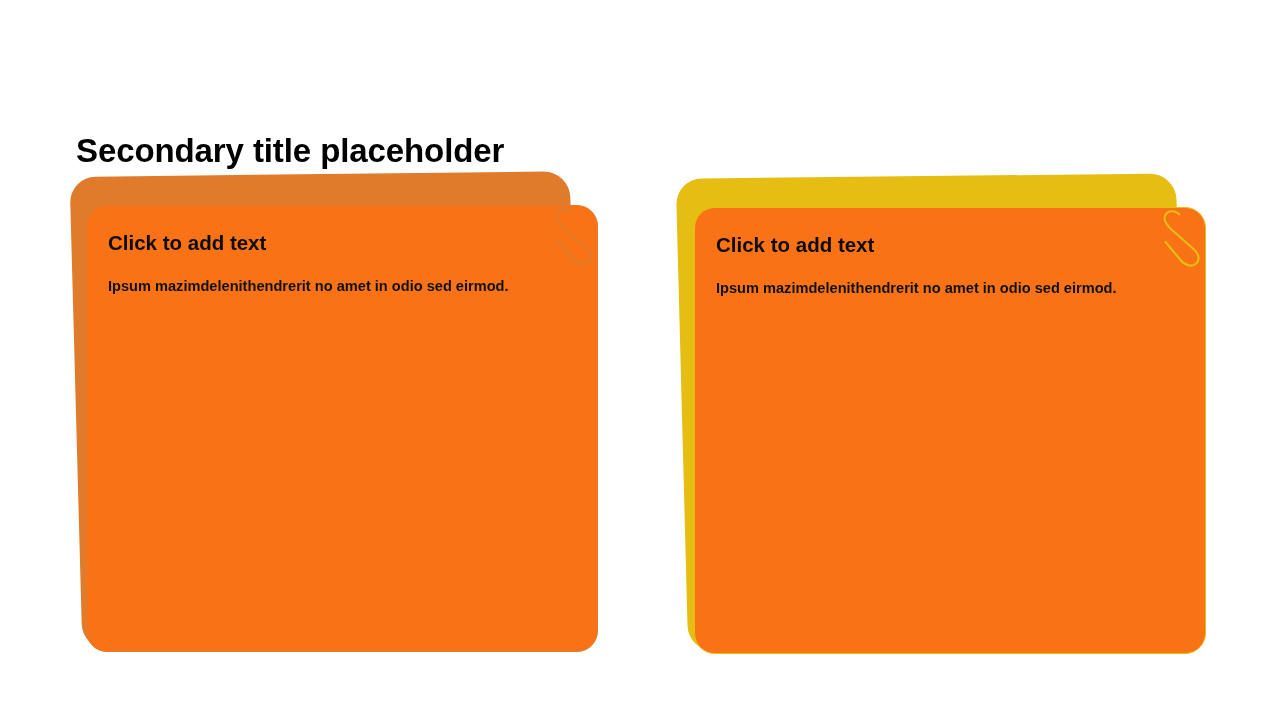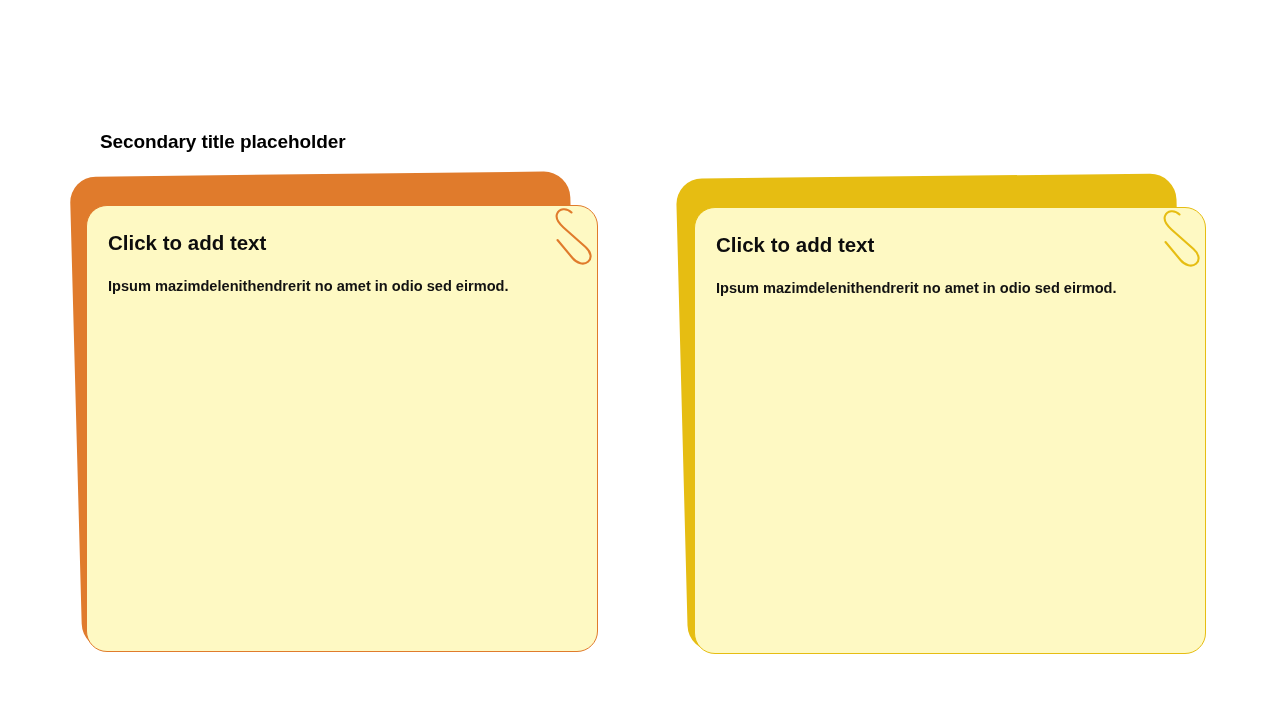--- a/index.html
+++ b/index.html
@@ -19,23 +19,23 @@
     position: absolute;
     inset: 0;
     width: 1280px;
     height: 720px;
     background: #ffffff;
   }
 
   
   .slide-title {
     position: absolute;
-    left: 100px;
+    left: 76px;
     top: 131px;
-    font-size: 19px;
+    font-size: 33px;
     font-weight: bold;
     color: #000000;
     letter-spacing: -0.1px;
     white-space: nowrap;
     line-height: 1.2;
   }
 
   
   .card-group {
     position: absolute;
@@ -62,21 +62,21 @@
     transform: rotate(-1.5deg) skewY(0.9deg);
   }
 
   
   .card {
     position: absolute;
     left: 40px;
     top: 33px;
     width: 512px;
     height: 447px;
-    background: #fef9c3;
+    background: #f97316;
     border-radius: 21px;
     border: 1.6px solid #E07B2C;
     box-sizing: border-box;
   }
   .g2 .card {
     left: 40px;
     top: 33px;
     border-color: #E6BD12;
   }
 

